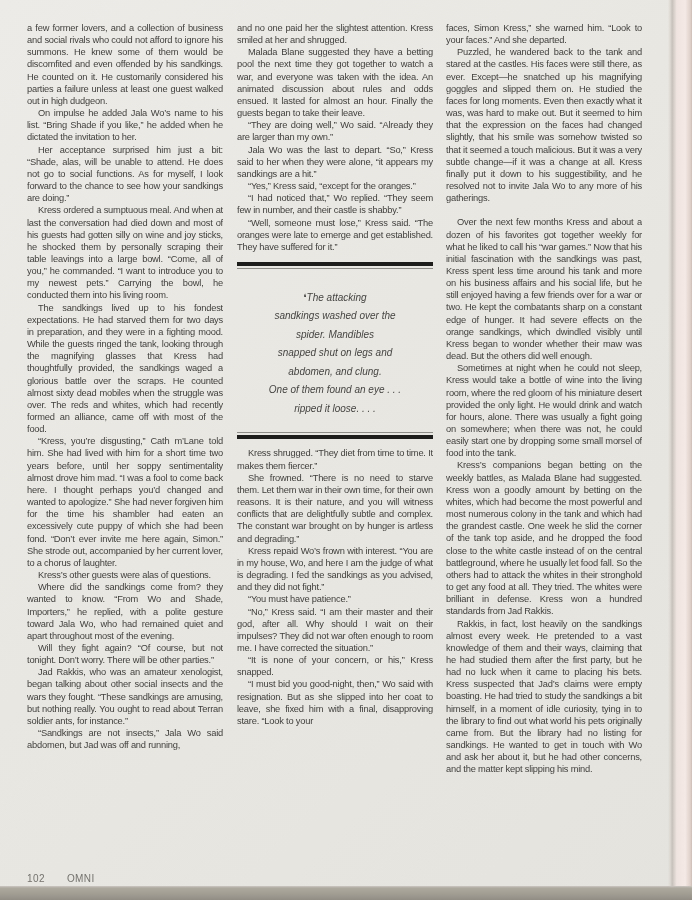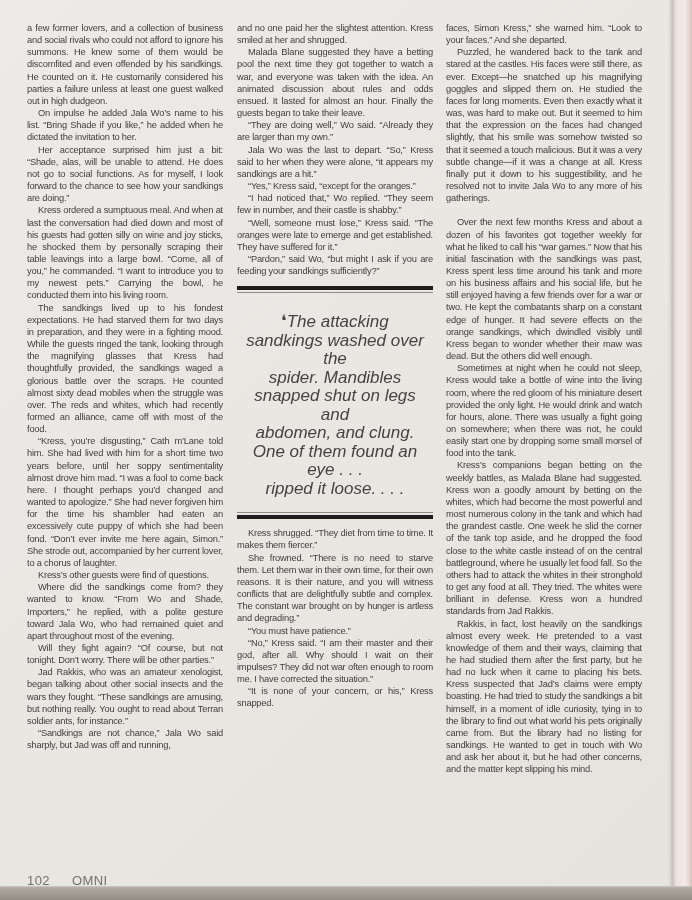--- a/index.html
+++ b/index.html
@@ -19,25 +19,25 @@
   .col1{left:27px;}
   .col2{left:237px;}
   .col3{left:446px;}
   .pullquote{margin:9px 0 8px;}
   .rule .thick{height:4px;background:#1d1d1b;}
   .rule .thin{height:1px;background:#8f8d88;}
   .rule-top .thin{margin-top:2px;}
   .rule-bottom .thin{margin-bottom:2px;}
   .pq-lines{
     padding:20px 2px 14px;text-align:center;font-style:italic;
-    font-size:17px;line-height:18.5px;letter-spacing:0;color:#454442;
+    font-size:10px;line-height:18.5px;letter-spacing:0;color:#454442;
   }
   .pq-lines div{margin:0;}
   .footer{
-    position:absolute;left:27px;top:873px;font-size:13px;
+    position:absolute;left:27px;top:873px;font-size:10px;
     color:#74726c;letter-spacing:0.4px;
   }
   .footer .mag{margin-left:22px;}
   .edge-right{
     position:absolute;top:0;right:0;width:24px;height:100%;z-index:4;
     background:linear-gradient(to right,
       rgba(233,231,226,0) 0%, #d8d2cc 12%, #c6c0ba 17%,
       #efe4df 36%, #f4e9e5 72%, #ddcec8 94%, #ccbcb6 100%);
   }
   .edge-bottom{
@@ -50,37 +50,36 @@
 
 <div class="page">
 
   <div class="col col1">
       <p>a few former lovers, and a collection of business and social rivals who could not afford to ignore his summons. He knew some of them would be discomfited and even offended by his sandkings. He counted on it. He customarily considered his parties a failure unless at least one guest walked out in high dudgeon.</p>
       <p class="indent">On impulse he added Jala Wo’s name to his list. “Bring Shade if you like,” he added when he dictated the invitation to her.</p>
       <p class="indent">Her acceptance surprised him just a bit: “Shade, alas, will be unable to attend. He does not go to social functions. As for myself, I look forward to the chance to see how your sandkings are doing.”</p>
       <p class="indent">Kress ordered a sumptuous meal. And when at last the conversation had died down and most of his guests had gotten silly on wine and joy sticks, he shocked them by personally scraping their table leavings into a large bowl. “Come, all of you,” he commanded. “I want to introduce you to my newest pets.” Carrying the bowl, he conducted them into his living room.</p>
       <p class="indent">The sandkings lived up to his fondest expectations. He had starved them for two days in preparation, and they were in a fighting mood. While the guests ringed the tank, looking through the magnifying glasses that Kress had thoughtfully provided, the sandkings waged a glorious battle over the scraps. He counted almost sixty dead mobiles when the struggle was over. The reds and whites, which had recently formed an alliance, came off with most of the food.</p>
       <p class="indent">“Kress, you’re disgusting,” Cath m’Lane told him. She had lived with him for a short time two years before, until her soppy sentimentality almost drove him mad. “I was a fool to come back here. I thought perhaps you’d changed and wanted to apologize.” She had never forgiven him for the time his shambler had eaten an excessively cute puppy of which she had been fond. “Don’t ever invite me here again, Simon.” She strode out, accompanied by her current lover, to a chorus of laughter.</p>
-      <p class="indent">Kress’s other guests were find of questions.</p>
+      <p class="indent">Kress’s other guests were alas of questions.</p>
       <p class="indent">Where did the sandkings come from? they wanted to know. “From Wo and Shade, Importers,” he replied, with a polite gesture toward Jala Wo, who had remained quiet and apart throughout most of the evening.</p>
       <p class="indent">Will they fight again? “Of course, but not tonight. Don’t worry. There will be other parties.”</p>
       <p class="indent">Jad Rakkis, who was an amateur xenologist, began talking about other social insects and the wars they fought. “These sandkings are amusing, but nothing really. You ought to read about Terran soldier ants, for instance.”</p>
-      <p class="indent">“Sandkings are not chance,” Jala Wo said sharply, but Jad was off and running,</p>
+      <p class="indent">“Sandkings are not insects,” Jala Wo said abdomen, but Jad was off and running,</p>
     </div>
 
   <div class="col col2">
     <div>
         <p>and no one paid her the slightest attention. Kress smiled at her and shrugged.</p>
         <p class="indent">Malada Blane suggested they have a betting pool the next time they got together to watch a war, and everyone was taken with the idea. An animated discussion about rules and odds ensued. It lasted for almost an hour. Finally the guests began to take their leave.</p>
         <p class="indent">“They are doing well,” Wo said. “Already they are larger than my own.”</p>
         <p class="indent">Jala Wo was the last to depart. “So,” Kress said to her when they were alone, “it appears my sandkings are a hit.”</p>
         <p class="indent">“Yes,” Kress said, “except for the oranges.”</p>
         <p class="indent">“I had noticed that,” Wo replied. “They seem few in number, and their castle is shabby.”</p>
         <p class="indent">“Well, someone must lose,” Kress said. “The oranges were late to emerge and get established. They have suffered for it.”</p>
-        <p class="indent">“Pardon,” said Wo, “but might I ask if you are feeding your sandkings sufficiently?”</p>
       </div>
 
     <div class="pullquote">
       <div class="rule rule-top">
         <div class="thick"></div>
         <div class="thin"></div>
       </div>
       <div class="pq-lines">
           <div>❛The attacking</div>
           <div>sandkings washed over the</div>
@@ -92,23 +91,25 @@
         </div>
       <div class="rule rule-bottom">
         <div class="thin"></div>
         <div class="thick"></div>
       </div>
     </div>
 
     <div>
         <p class="indent">Kress shrugged. “They diet from time to time. It makes them fiercer.”</p>
         <p class="indent">She frowned. “There is no need to starve them. Let them war in their own time, for their own reasons. It is their nature, and you will witness conflicts that are delightfully subtle and complex. The constant war brought on by hunger is artless and degrading.”</p>
+        <p class="indent">Kress repaid Wo’s frown with interest. “You are in my house, Wo, and here I am the judge of what is degrading. I fed the sandkings as you advised, and they did not fight.”</p>
         <p class="indent">“You must have patience.”</p>
         <p class="indent">“No,” Kress said. “I am their master and their god, after all. Why should I wait on their impulses? They did not war often enough to room me. I have corrected the situation.”</p>
         <p class="indent">“It is none of your concern, or his,” Kress snapped.</p>
+        <p class="indent">“I must bid you good-night, then,” Wo said with resignation. But as she slipped into her coat to leave, she fixed him with a final, disapproving stare. “Look to your</p>
       </div>
   </div>
 
   <div class="col col3">
       <p>faces, Simon Kress,” she warned him. “Look to your faces.” And she departed.</p>
       <p class="indent">Puzzled, he wandered back to the tank and stared at the castles. His faces were still there, as ever. Except—he snatched up his magnifying goggles and slipped them on. He studied the faces for long moments. Even then exactly what it was, was hard to make out. But it seemed to him that the expression on the faces had changed slightly, that his smile was somehow twisted so that it seemed a touch malicious. But it was a very subtle change—if it was a change at all. Kress finally put it down to his suggestibility, and he resolved not to invite Jala Wo to any more of his gatherings.</p>
       <p class="indent space-before">Over the next few months Kress and about a dozen of his favorites got together weekly for what he liked to call his “war games.” Now that his initial fascination with the sandkings was past, Kress spent less time around his tank and more on his business affairs and his social life, but he still enjoyed having a few friends over for a war or two. He kept the combatants sharp on a constant edge of hunger. It had severe effects on the orange sandkings, which dwindled visibly until Kress began to wonder whether their maw was dead. But the others did well enough.</p>
       <p class="indent">Sometimes at night when he could not sleep, Kress would take a bottle of wine into the living room, where the red gloom of his miniature desert provided the only light. He would drink and watch for hours, alone. There was usually a fight going on somewhere; when there was not, he could easily start one by dropping some small morsel of food into the tank.</p>
       <p class="indent">Kress’s companions began betting on the weekly battles, as Malada Blane had suggested. Kress won a goodly amount by betting on the whites, which had become the most powerful and most numerous colony in the tank and which had the grandest castle. One week he slid the corner of the tank top aside, and he dropped the food close to the white castle instead of on the central battleground, where he usually let food fall. So the others had to attack the whites in their stronghold to get any food at all. They tried. The whites were brilliant in defense. Kress won a hundred standards from Jad Rakkis.</p>
       <p class="indent">Rakkis, in fact, lost heavily on the sandkings almost every week. He pretended to a vast knowledge of them and their ways, claiming that he had studied them after the first party, but he had no luck when it came to placing his bets. Kress suspected that Jad’s claims were empty boasting. He had tried to study the sandkings a bit himself, in a moment of idle curiosity, tying in to the library to find out what world his pets originally came from. But the library had no listing for sandkings. He wanted to get in touch with Wo and ask her about it, but he had other concerns, and the matter kept slipping his mind.</p>

